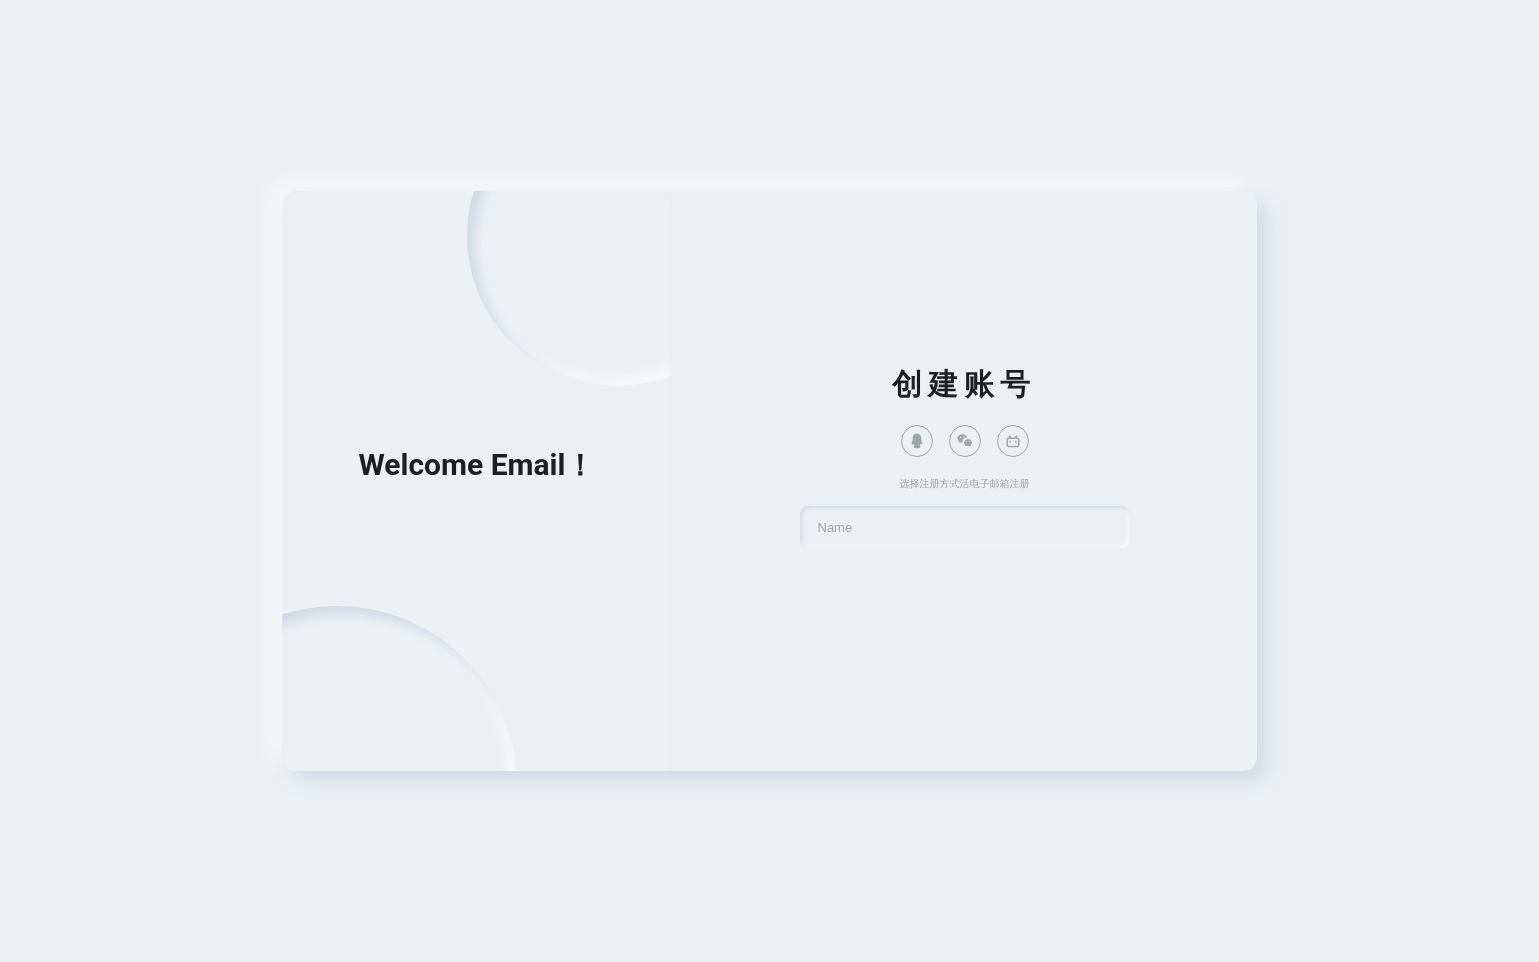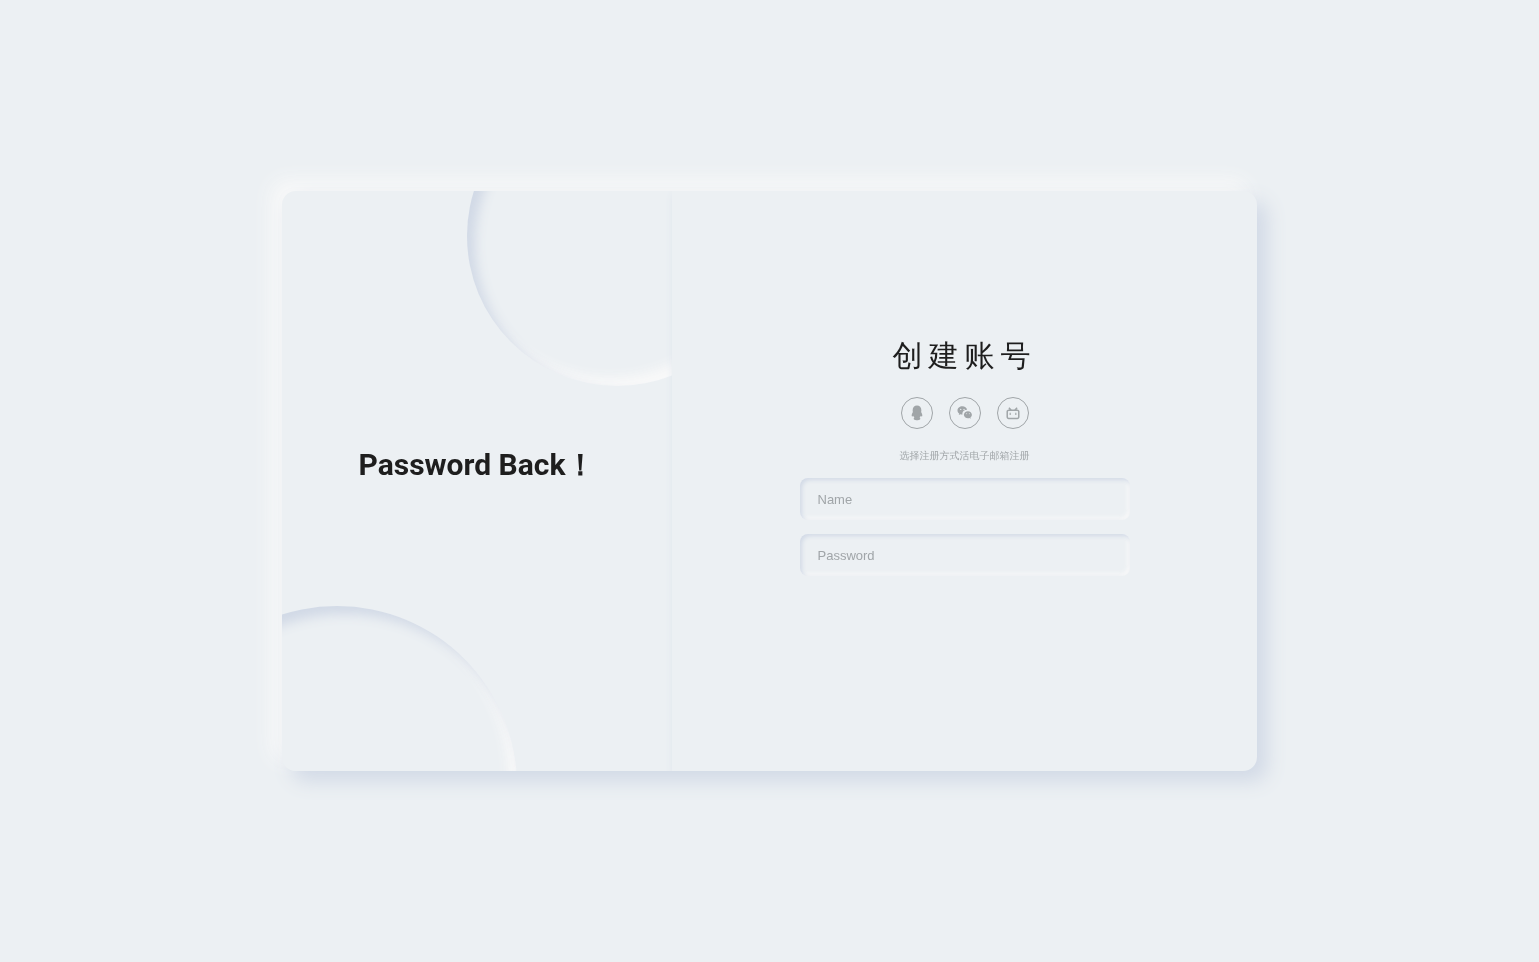--- a/index.html
+++ b/index.html
@@ -95,21 +95,21 @@
       font-size: 13px;
       font-weight: 700;
       letter-spacing: 1.5px;
       border: none;
       cursor: pointer;
       box-shadow: 8px 8px 16px #d1d9e6, -8px -8px 16px #f9f9f9;
       z-index: 2;
     }
     .right-title {
       font-size: 30px;
-      font-weight: 400;
+      font-weight: 700;
       color: #1e1e1e;
       letter-spacing: 6px;
       margin-bottom: 20px;
     }
     .social-row {
       display: flex;
       gap: 16px;
       margin-bottom: 20px;
     }
     .social {
@@ -157,21 +157,21 @@
     }
   </style>
 </head>
 <body>
 
 <div class="container">
 
   <div class="left-panel">
     <div class="circle-top"></div>
     <div class="circle-bottom"></div>
-    <h2 class="left-title">Password Back！</h2>
+    <h2 class="left-title">Welcome Email！</h2>
   </div>
 
   <div class="right-panel">
     <h2 class="right-title">创建账号</h2>
 
     <div class="social-row">
       <div class="social">
         <svg viewBox="0 0 24 24">
             <path d="M12 2C8.5 2 6.2 4.6 6.2 8.3c0 .9.1 1.7.3 2.4-.9 1.6-1.6 3.3-1.6 4.5 0 .8.3 1.4.9 1.4.4 0 .8-.3 1.2-.8.3 1 .8 1.8 1.5 2.4-.6.3-1 .8-1 1.4 0 1.1 1.6 1.9 3.6 1.9h1.8c2 0 3.6-.8 3.6-1.9 0-.6-.4-1.1-1-1.4.7-.6 1.2-1.4 1.5-2.4.4.5.8.8 1.2.8.6 0 .9-.6.9-1.4 0-1.2-.7-2.9-1.6-4.5.2-.7.3-1.5.3-2.4C17.8 4.6 15.5 2 12 2z"></path>
           </svg>
@@ -185,18 +185,17 @@
         <svg viewBox="0 0 24 24">
             <path d="M16.8 4.2l1.4 1.4-1.6 1.6h1.2c1.6 0 2.9 1.3 2.9 2.9v7.2c0 1.6-1.3 2.9-2.9 2.9H6.2c-1.6 0-2.9-1.3-2.9-2.9v-7.2c0-1.6 1.3-2.9 2.9-2.9h1.2L5.8 5.6l1.4-1.4 3 3h3.6l3-3zM17.8 9.2H6.2c-.5 0-.9.4-.9.9v7.2c0 .5.4.9.9.9h11.6c.5 0 .9-.4.9-.9v-7.2c0-.5-.4-.9-.9-.9zM9 11.5v3H7.5v-3H9zm7.5 0v3H15v-3h1.5z"></path>
           </svg>
       </div>
     </div>
 
     <p class="hint">选择注册方式活电子邮箱注册</p>
 
     <div class="form">
       <input class="input" type="text" placeholder="Name" style="">
-      <input class="input" type="password" placeholder="Password" style="">
     </div>
 
   </div>
 
 </div>
 
 </body></html>

